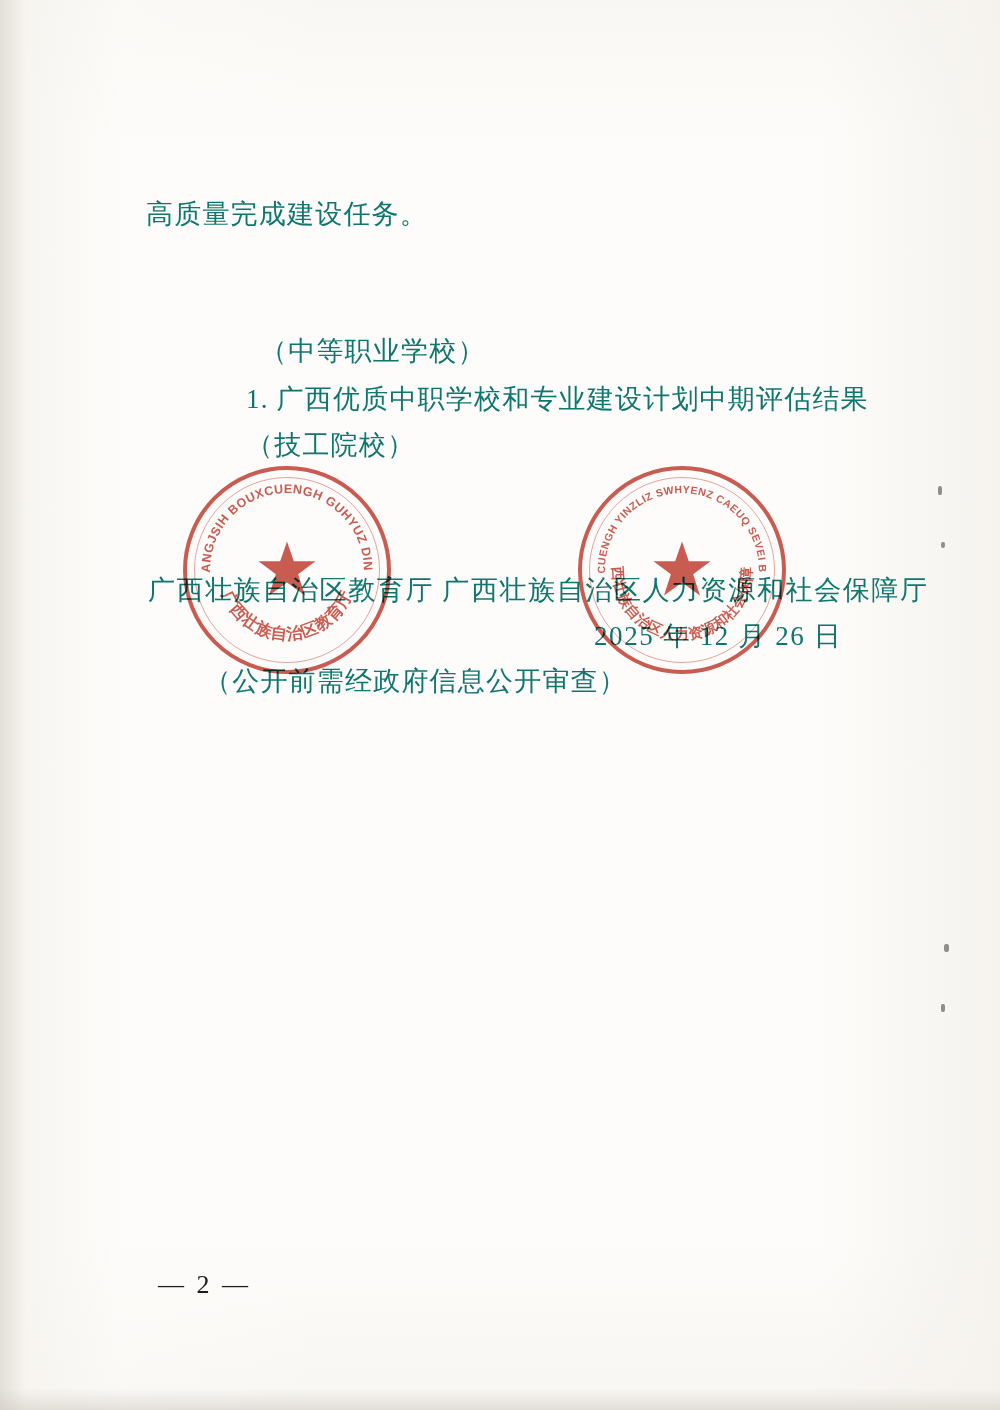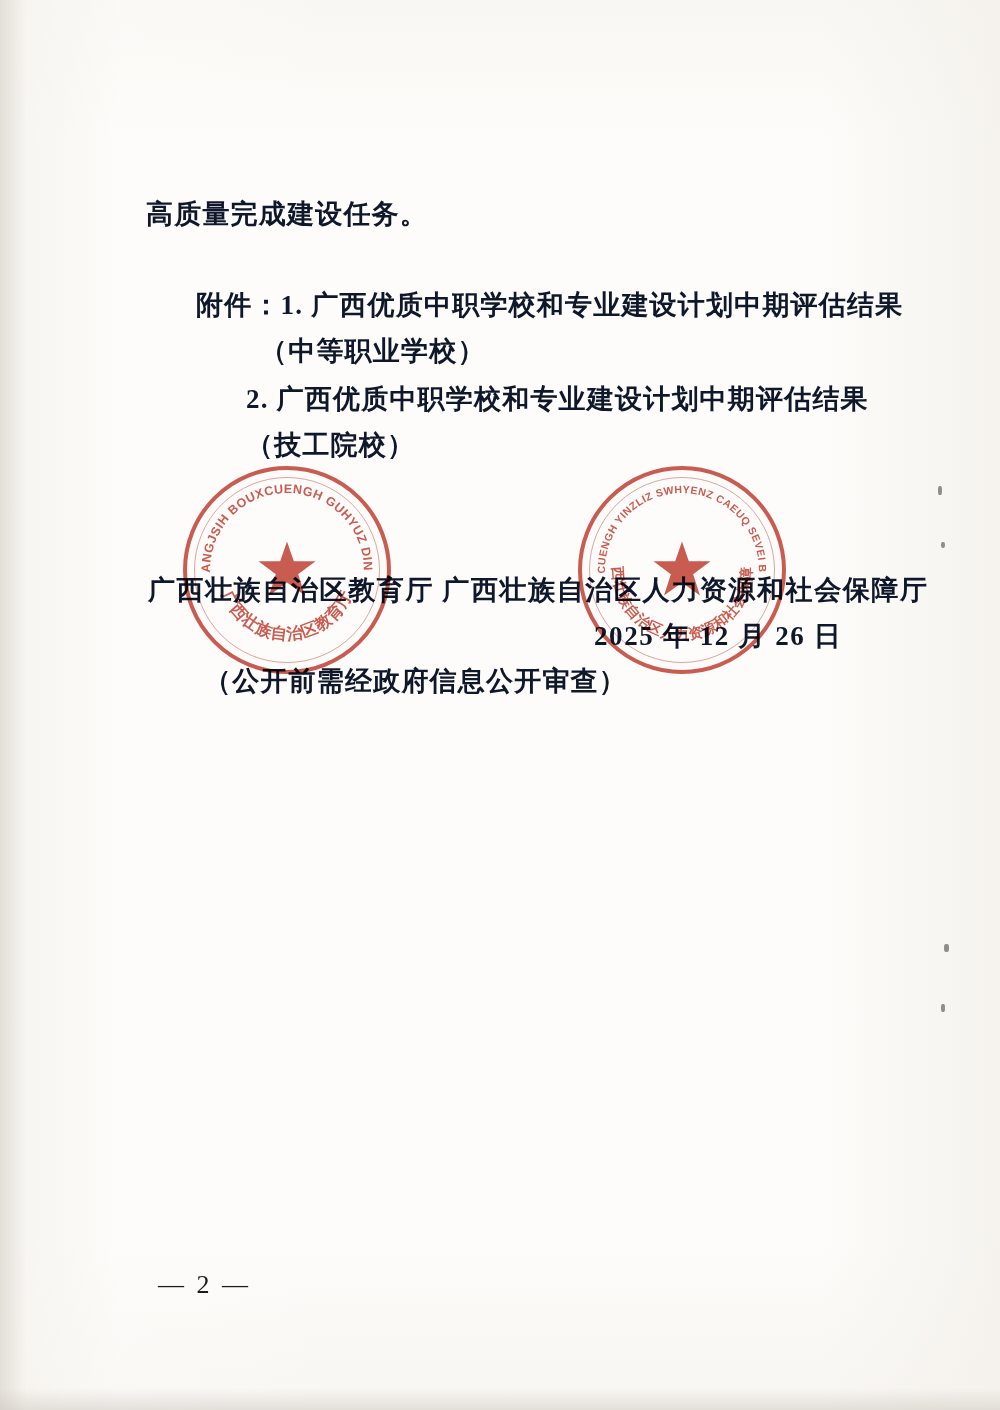--- a/index.html
+++ b/index.html
@@ -29,25 +29,24 @@
   }
   .doc-body {
     position: absolute;
     left: 0;
     top: 0;
     width: 1000px;
     height: 1410px;
   }
   .line {
     position: absolute;
-    color: #0f172a;
+    color: #0f766e;
     font-size: 27px;
     letter-spacing: 1.2px;
     white-space: nowrap;
-    font-weight: bold;
   }
   .l-open      { left: 146px; top: 196px; }
   .l-att-1     { left: 196px; top: 287px; }
   .l-att-1b    { left: 260px; top: 333px; }
   .l-att-2     { left: 246px; top: 381px; }
   .l-att-2b    { left: 246px; top: 427px; }
   .l-sign      { left: 148px; top: 572px; letter-spacing: 1.6px; }
   .l-date      { left: 594px; top: 618px; letter-spacing: 1.6px; }
   .l-note      { left: 204px; top: 663px; letter-spacing: 1.2px; }
   .page-num {
@@ -142,25 +141,24 @@
 
 <div class="page">
   <div class="paper-tint"></div>
   <div class="edge-shadow-left"></div>
   <div class="edge-shadow-bottom"></div>
 
   <div class="doc-body">
 
     <div class="line l-open">高质量完成建设任务。</div>
 
-    <div class="line l-att-1">附件：1. 广西优质中职学校和专业建设计划中期评估结果</div>
 
     <div class="line l-att-1b">（中等职业学校）</div>
 
-    <div class="line l-att-2">2. 广西优质中职学校和专业建设计划中期评估结果</div>
+    <div class="line l-att-2">1. 广西优质中职学校和专业建设计划中期评估结果</div>
 
     <div class="line l-sign">广西壮族自治区教育厅    广西壮族自治区人力资源和社会保障厅</div>
 
     <div class="line l-att-2b">（技工院校）</div>
 
     <div class="line l-date">2025 年 12 月 26 日</div>
 
     <div class="line l-note">（公开前需经政府信息公开审查）</div>
   </div>
 

